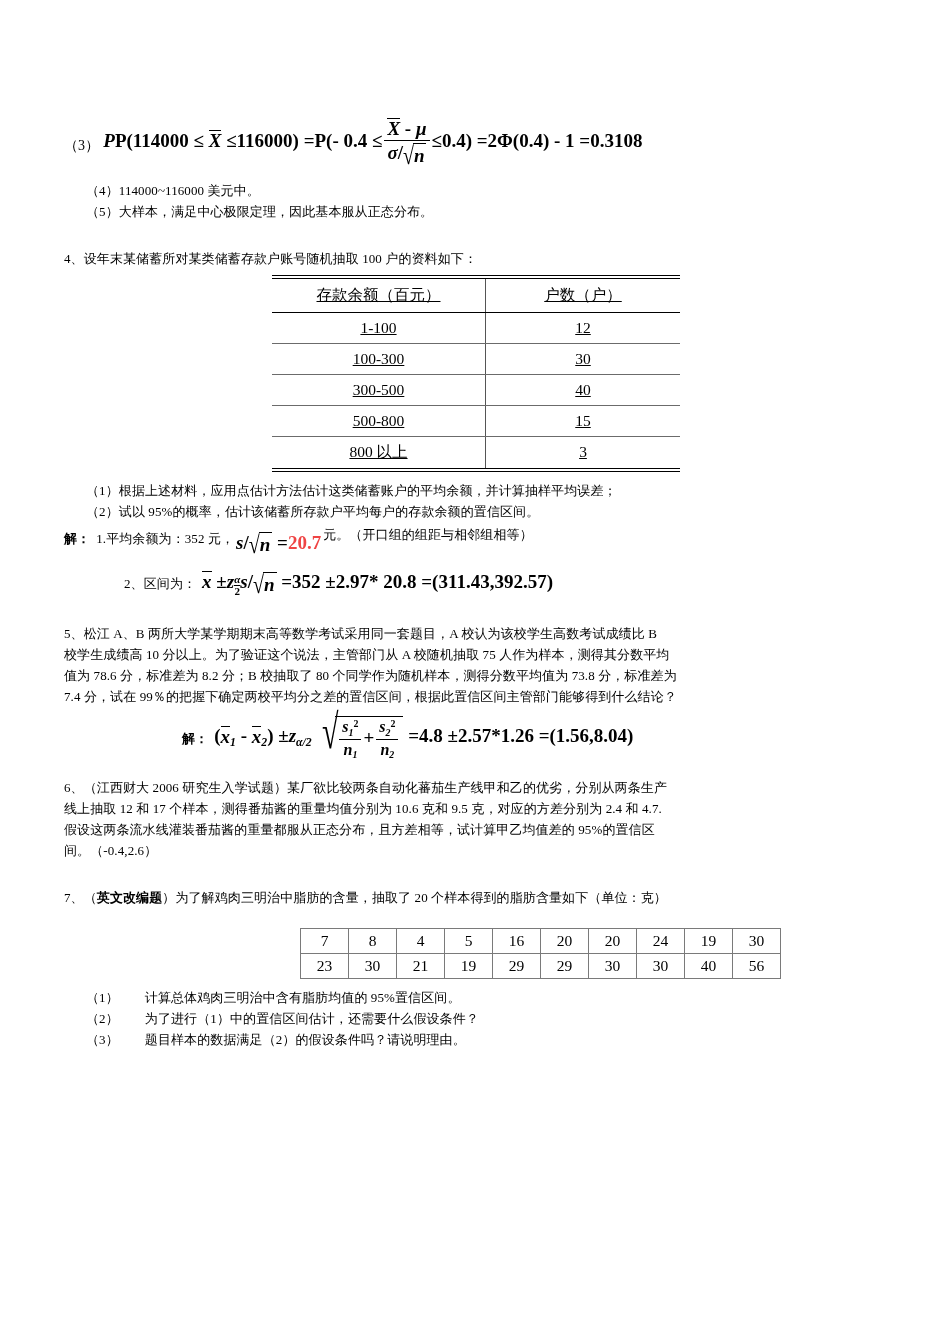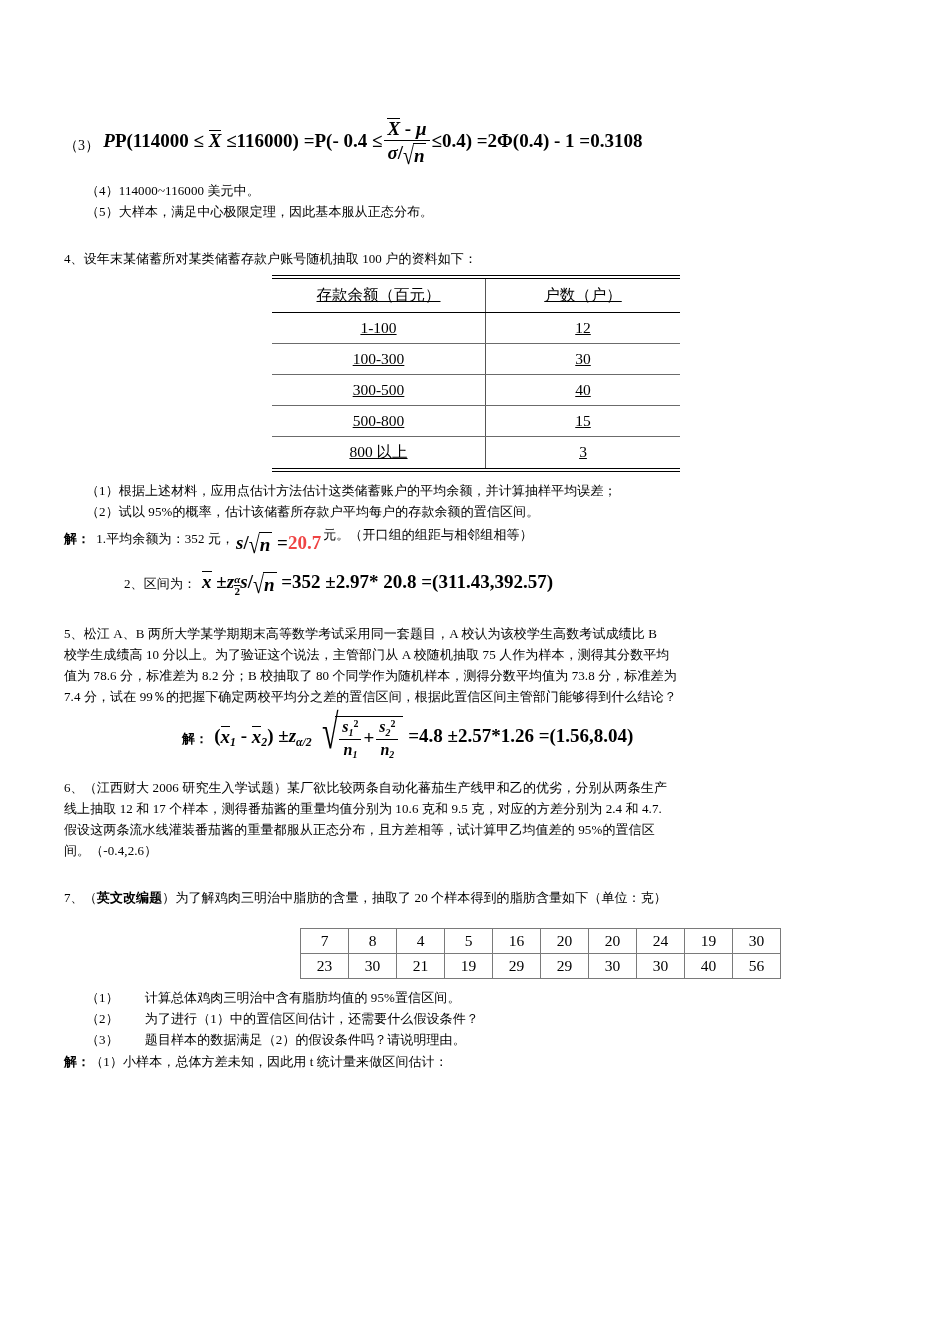--- a/index.html
+++ b/index.html
@@ -372,18 +372,15 @@
   <div class="para" style="padding-left:22px;">
     <span>（1）</span><span style="display:inline-block; width:26px;"></span><span>计算总体鸡肉三明治中含有脂肪均值的 95%置信区间。</span>
   </div>
   <div class="para" style="padding-left:22px;">
     <span>（2）</span><span style="display:inline-block; width:26px;"></span><span>为了进行（1）中的置信区间估计，还需要什么假设条件？</span>
   </div>
   <div class="para" style="padding-left:22px;">
     <span>（3）</span><span style="display:inline-block; width:26px;"></span><span>题目样本的数据满足（2）的假设条件吗？请说明理由。</span>
   </div>
 
-  <div class="para">
-    <span class="bold">解：</span><span>（1）小样本，总体方差未知，因此用 t 统计量来做区间估计：</span>
-  </div>
 
 </div>
 </div>
 
 </body></html>

